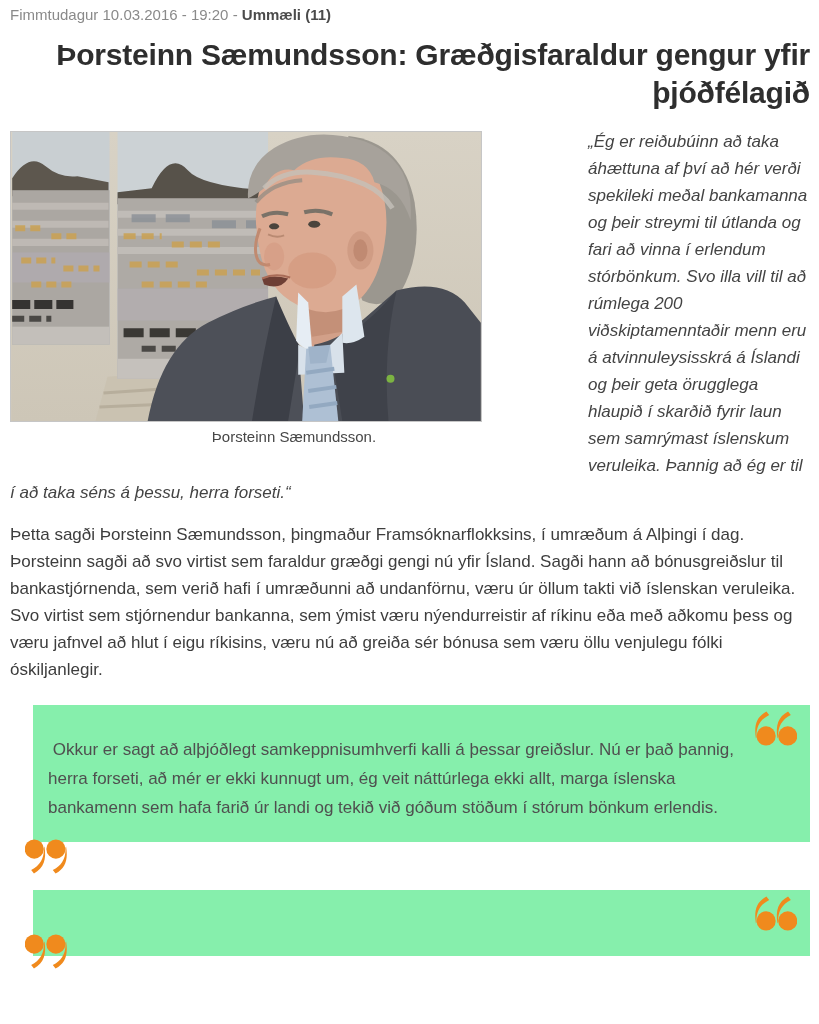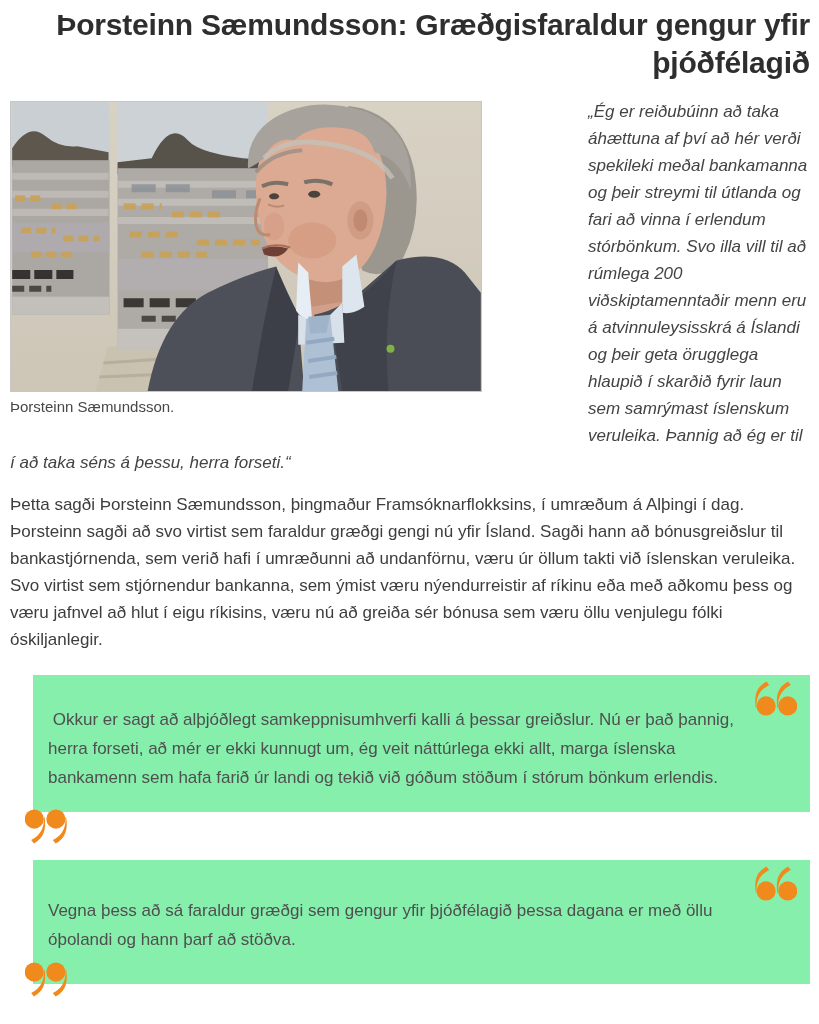--- a/index.html
+++ b/index.html
@@ -40,20 +40,21 @@
     margin: 0 0 16px 0;
     text-align: right;
   }
 
   
   figure {
     float: left;
     width: 568px;
     margin: 3px 10px 30px 0;
     padding: 0;
+    text-align: center;
   }
   .photo-frame {
     display: block;
     border: 1px solid #c6c6c6;
     background: #d6cfc2;
   }
   figcaption {
     font-size: 15px;
     color: #474747;
     margin-top: 6px;
@@ -86,20 +87,23 @@
   .q.open  { top: 6px; right: 13px; }
   .q.close { left: -8px; }
   .bq1 .q.close { bottom: -32px; }
   .bq2 .q.close { bottom: -13px; }
 </style>
 </head>
 <body>
 
 <div class="page">
 
+  <div class="meta">
+    <span>Fimmtudagur 10.03.2016 - 19:20 - </span><a class="comments" href="#">Ummæli (11)</a>
+  </div>
 
   <h1>Þorsteinn Sæmundsson: Græðgisfaraldur gengur yfir þjóðfélagið</h1>
 
   <article>
 
     <figure>
       <svg class="photo-frame" width="470" height="289" viewBox="0 0 468 288" xmlns="http://www.w3.org/2000/svg">
         <defs>
           <linearGradient id="wall" x1="0" y1="0" x2="0" y2="1">
             <stop offset="0" stop-color="#d8d2c5"></stop>
@@ -215,21 +219,20 @@
           <g fill="#f08a1d" transform="rotate(180 34 28)">
             <circle cx="15" cy="16" r="15.5"></circle>
             <path d="M30.5 14 C31.5 31 24 43 10 50 L14.5 55.5 C30.5 47 35 33 31.5 12 Z"></path>
             <g transform="translate(35,0)">
               <circle cx="15" cy="16" r="15.5"></circle>
               <path d="M30.5 14 C31.5 31 24 43 10 50 L14.5 55.5 C30.5 47 35 33 31.5 12 Z"></path>
             </g>
           </g>
         </svg>
       </span>
-      <p>Vegna þess að sá faraldur græðgi sem gengur yfir þjóðfélagið þessa dagana er með öllu óþolandi og hann þarf að stöðva.</p>
       <span class="q close">
         <svg width="42" height="35" viewBox="0 0 68 56" xmlns="http://www.w3.org/2000/svg">
           <g fill="#f08a1d">
             <circle cx="15" cy="16" r="15.5"></circle>
             <path d="M30.5 14 C31.5 31 24 43 10 50 L14.5 55.5 C30.5 47 35 33 31.5 12 Z"></path>
             <g transform="translate(35,0)">
               <circle cx="15" cy="16" r="15.5"></circle>
               <path d="M30.5 14 C31.5 31 24 43 10 50 L14.5 55.5 C30.5 47 35 33 31.5 12 Z"></path>
             </g>
           </g>

